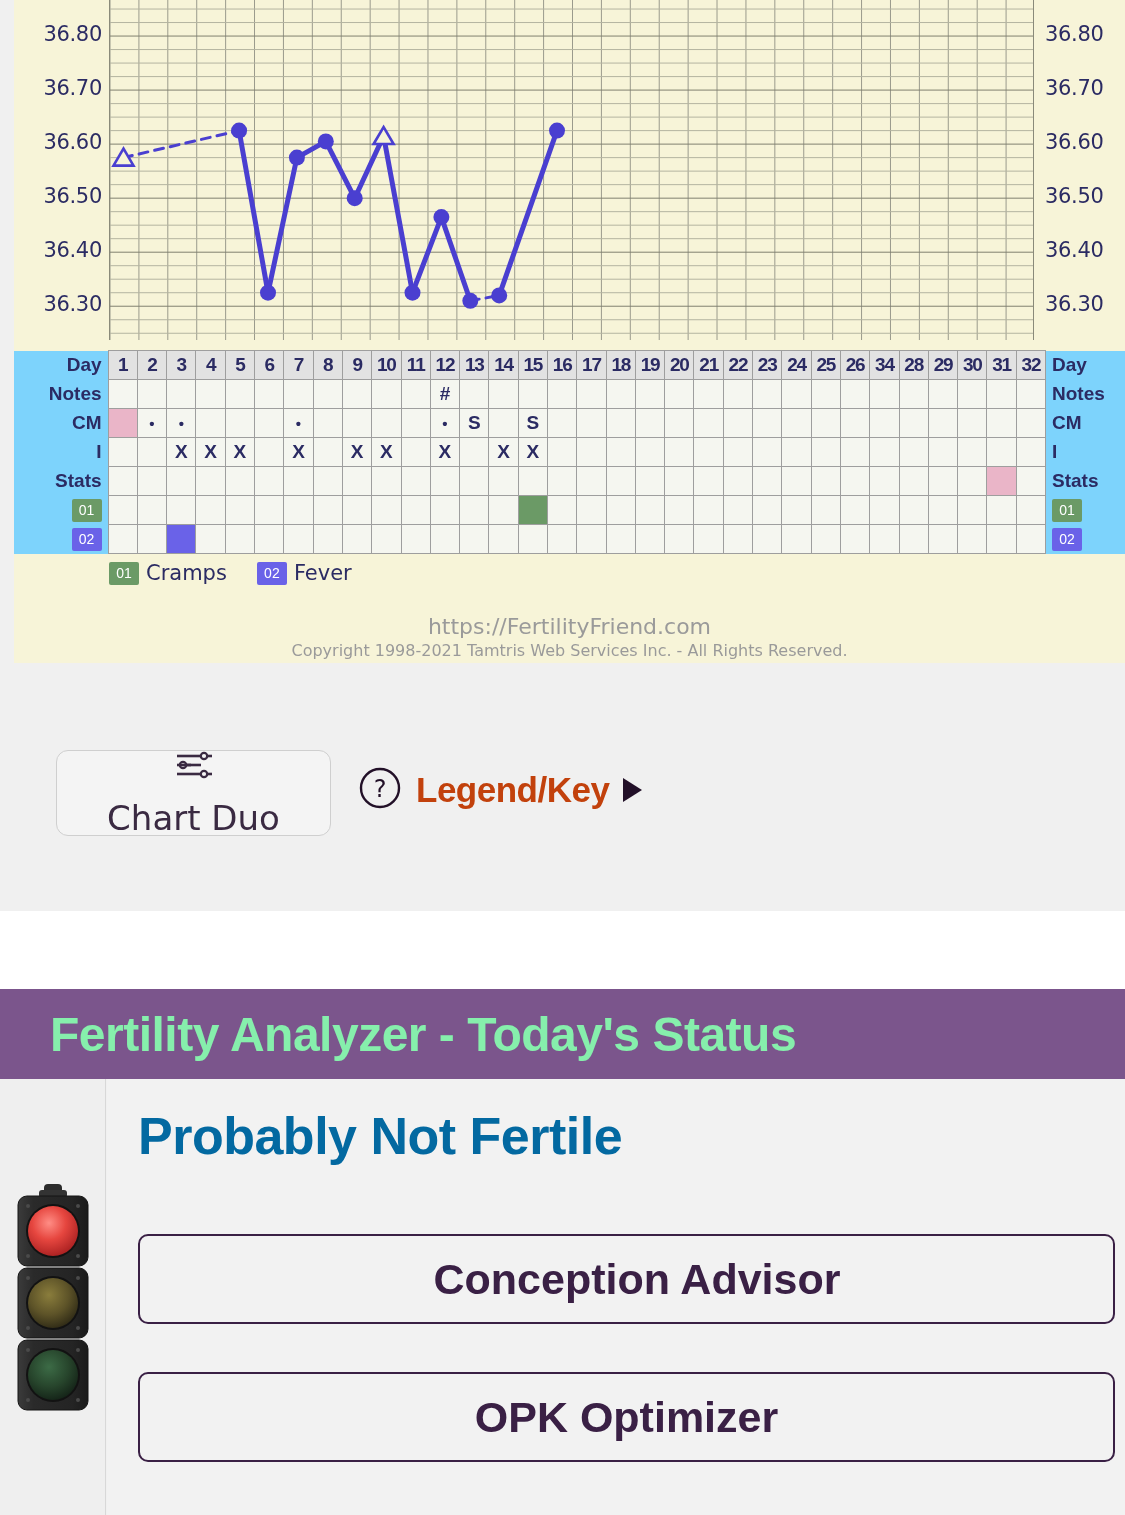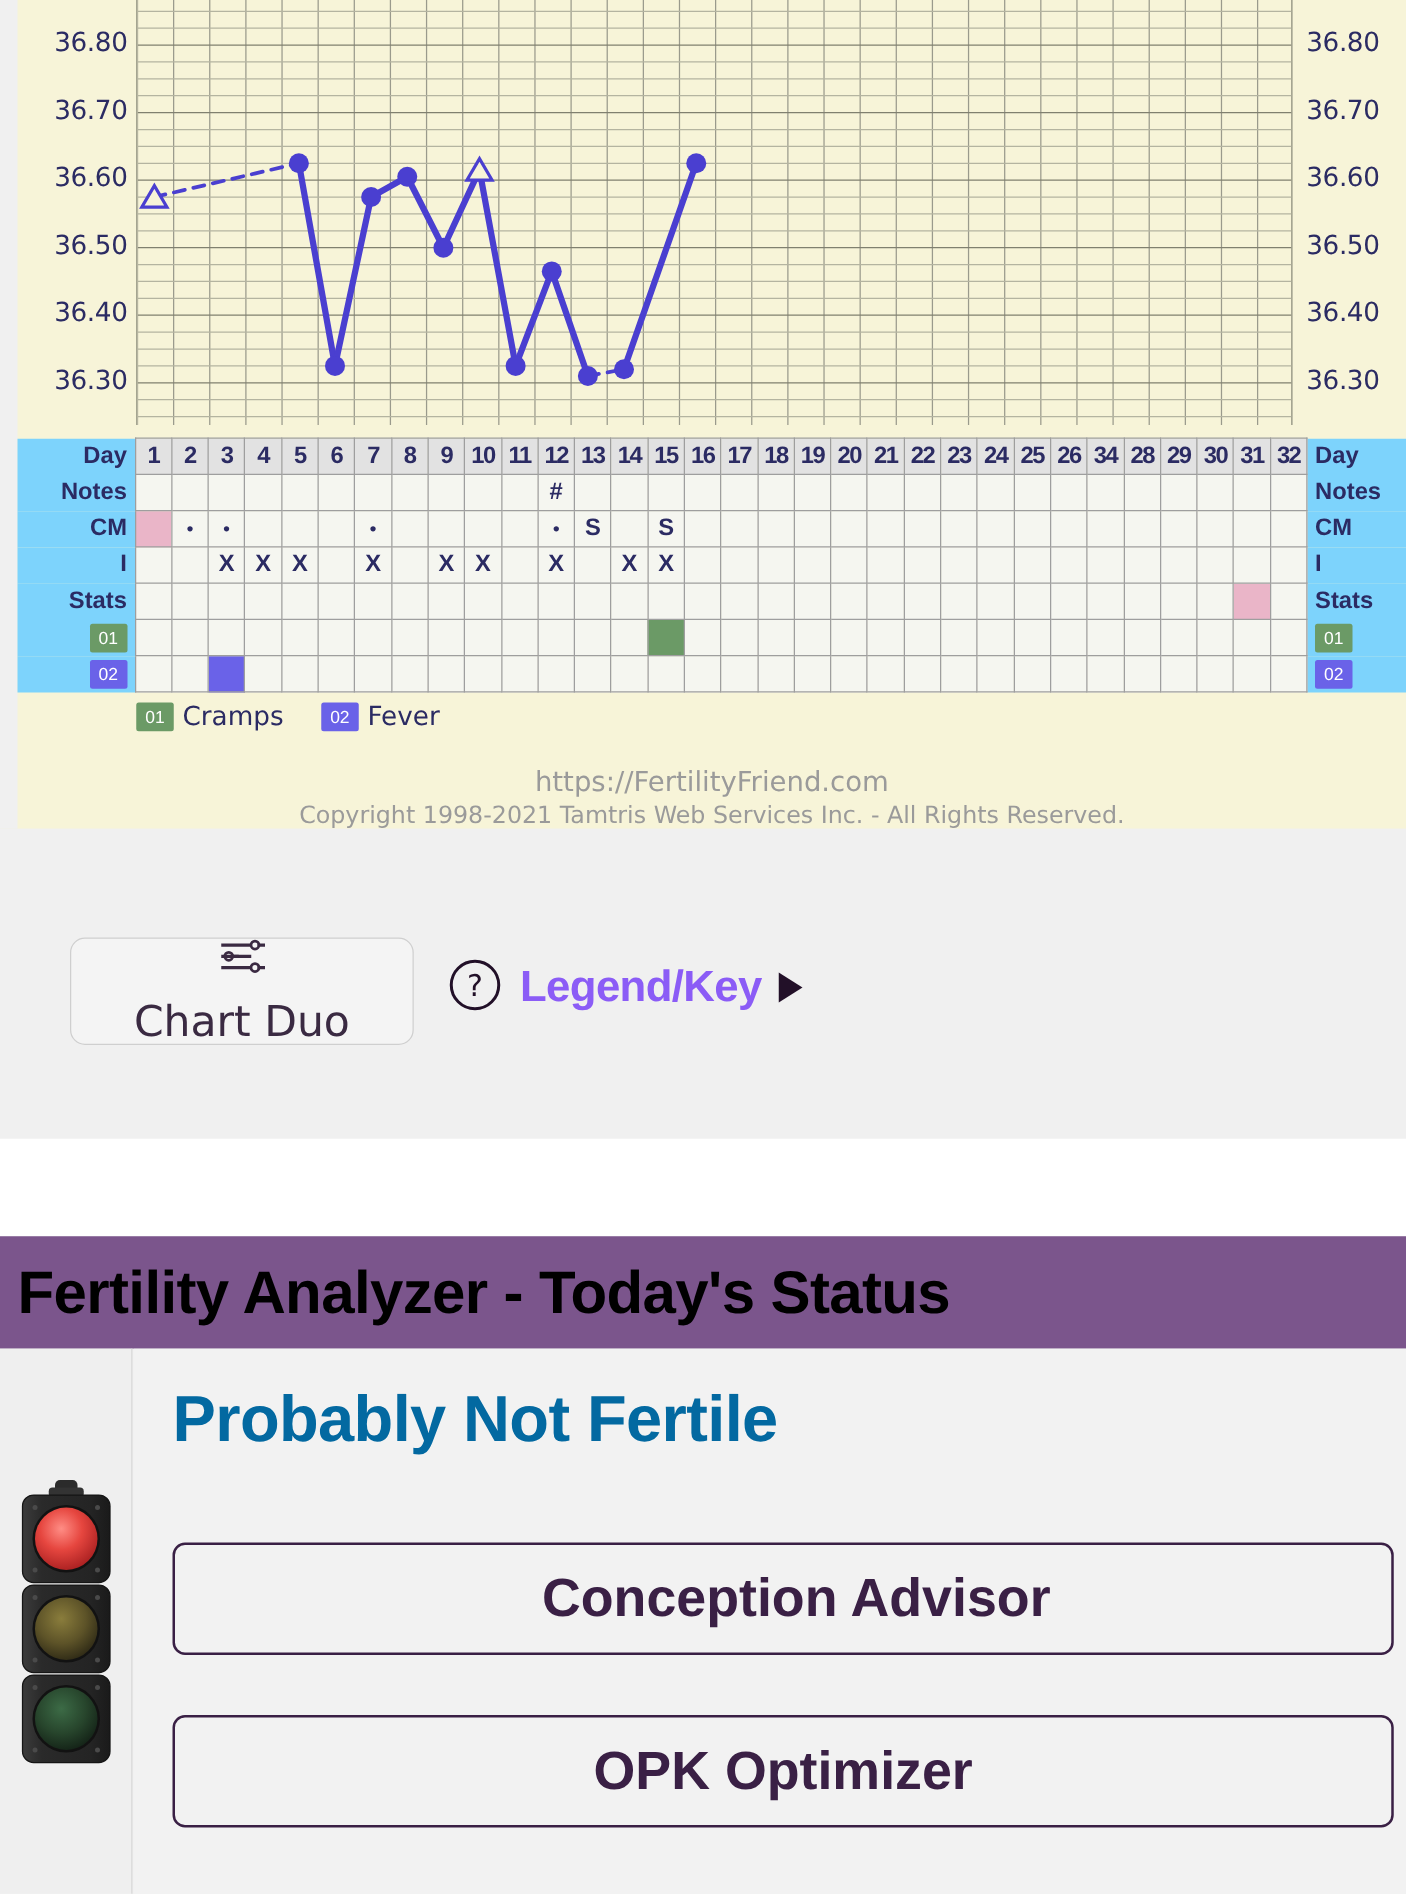--- a/index.html
+++ b/index.html
@@ -89,21 +89,21 @@
   #legend-row .sp{ width:16px; }
 
   #footer-url{
     position:absolute; left:0; top:614px; width:1111px;
     text-align:center; font-family:"DejaVu Sans", sans-serif;
     font-size:22px; color:#9a9a9a;
   }
   #footer-copy{
     position:absolute; left:0; top:641px; width:1111px;
     text-align:center; font-family:"DejaVu Sans", sans-serif;
-    font-size:19px; color:#9a9a9a;
+    font-size:16px; color:#9a9a9a;
   }
 
   
   #toolbar{
     position:absolute; left:0; top:663px; width:1125px; height:248px;
     background:#f0f0f0;
   }
   #chart-duo-btn{
     position:absolute; left:56px; top:750px;
     width:275px; height:86px;
@@ -116,43 +116,43 @@
   #chart-duo-btn .lbl{
     font-family:"DejaVu Sans", sans-serif;
     font-size:34px; color:#3a2a42;
   }
   #legend-key-btn{
     position:absolute; left:358px; top:766px;
     display:flex; align-items:center; gap:14px; cursor:pointer;
   }
   #legend-key-btn .lbl{
     font-family:"Liberation Sans", sans-serif;
-    font-weight:bold; font-size:35px; color:#8b5cf6;
+    font-weight:bold; font-size:35px; color:#c2410c;
     letter-spacing:-0.5px;
   }
   .tri-right{
     width:0;height:0;border-left:19px solid #221028;
     border-top:12px solid transparent;border-bottom:12px solid transparent;
   }
 
   #gap-band{
     position:absolute; left:0; top:911px; width:1125px; height:78px;
     background:#ffffff;
   }
 
   
   #analyzer-header{
     position:absolute; left:0; top:989px; width:1125px; height:90px;
     background:#7b558c;
     display:flex; align-items:center;
   }
   #analyzer-header .t{
     font-family:"Liberation Sans", sans-serif;
-    font-weight:bold; font-size:48px; color:#000000;
-    padding-left:14px; letter-spacing:-0.5px;
+    font-weight:bold; font-size:48px; color:#86efac;
+    padding-left:14px; letter-spacing:-0.5px;margin-left:36px;
   }
   #analyzer-body{
     position:absolute; left:0; top:1079px; width:1125px; height:436px;
     background:#f0f0f0;
   }
   #light-col{
     position:absolute; left:0; top:0; width:106px; height:436px;
     background:#efefef; border-right:1px solid #d8d8d8;
   }
   #traffic-light{ position:absolute; left:14px; top:105px; }

